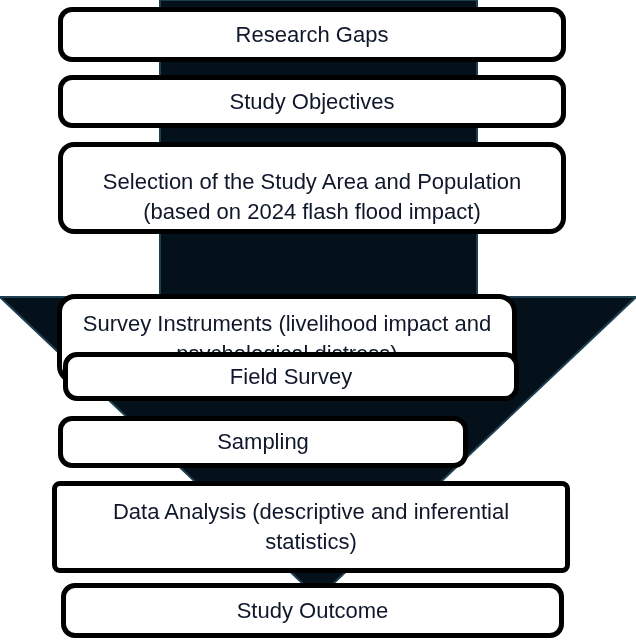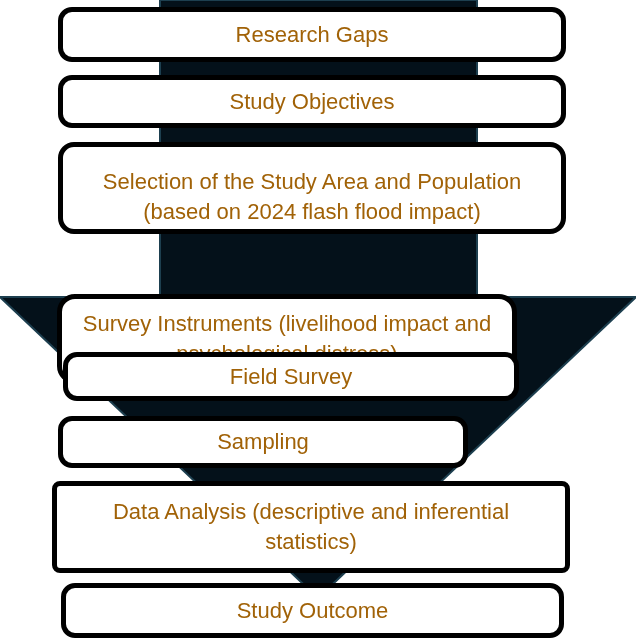--- a/index.html
+++ b/index.html
@@ -23,21 +23,21 @@
     box-sizing: border-box;
     background: #ffffff;
     border: 5px solid #000000;
     border-radius: 14px;
     display: flex;
     align-items: center;
     justify-content: center;
     text-align: center;
     font-size: 22px;
     line-height: 30px;
-    color: #a16207;
+    color: #0f172a;
     padding: 2px 12px;
   }
   .b1 { left: 58px;  top: 7px;   width: 508px; height: 55px; }
   .b2 { left: 58px;  top: 75px;  width: 508px; height: 53px; }
   .b3 { left: 58px;  top: 142px; width: 508px; height: 92px; border-radius: 16px; align-items: flex-end; }
   .b4 { left: 57px;  top: 250px; width: 460px; height: 90px; border-radius: 18px; margin-top: 44px; }
   .b5 { left: 63px;  top: 352px; width: 456px; height: 49px; }
   .b6 { left: 58px;  top: 416px; width: 410px; height: 52px; }
   .b7 { left: 52px;  top: 481px; width: 518px; height: 92px; border-radius: 8px; }
   .b8 { left: 61px;  top: 583px; width: 503px; height: 55px; }

